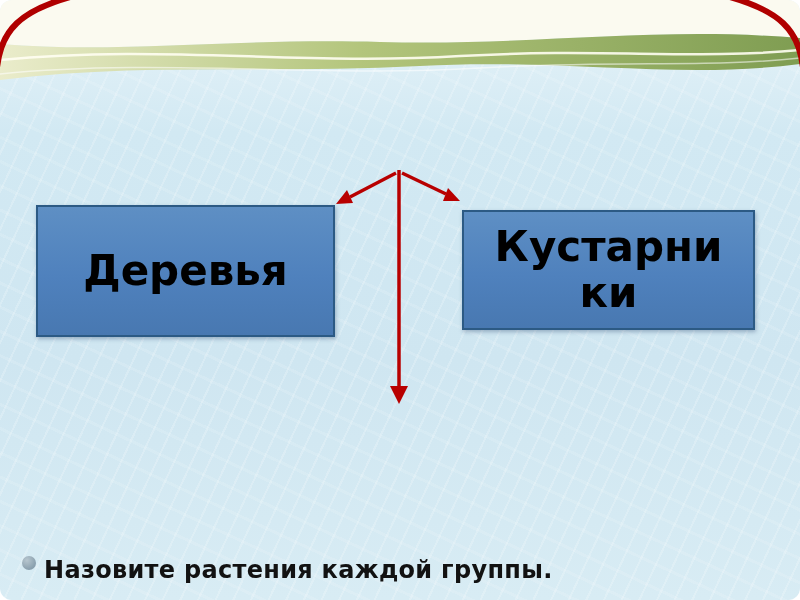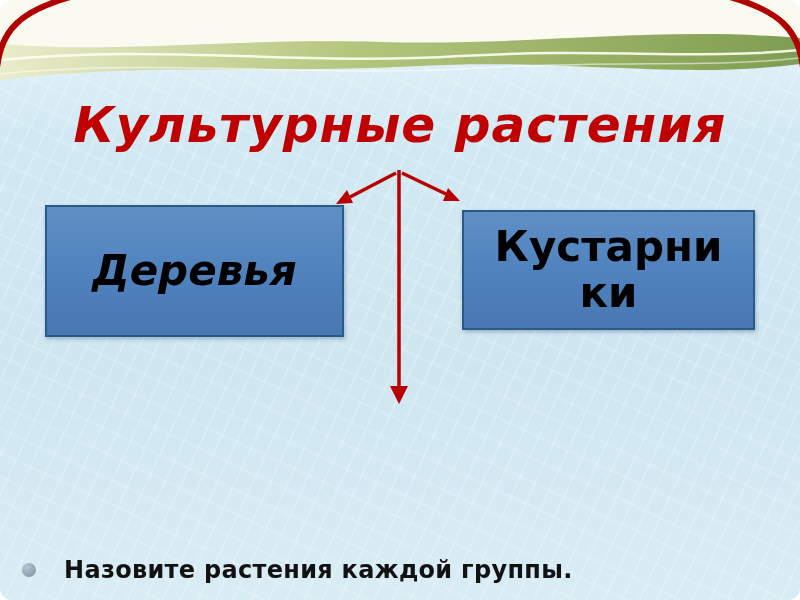--- a/index.html
+++ b/index.html
@@ -25,26 +25,26 @@
   .arrows{position:absolute;left:0;top:0;width:800px;height:600px;pointer-events:none;}
   .box{
     position:absolute;
     display:flex;align-items:center;justify-content:center;
     background:linear-gradient(180deg,#5e8fc4 0%, #4f81bd 55%, #4878b1 100%);
     border:2px solid #2c5a84;
     box-shadow:1px 2px 4px rgba(40,70,110,.35);
     color:#000;font-weight:bold;font-size:42px;line-height:1.1;
     text-align:center;
   }
-  .box-trees{left:45px;top:205px;width:295px;height:128px;font-style:italic;}
+  .box-trees{left:36px;top:205px;width:295px;height:128px;}
   .box-shrubs{left:462px;top:210px;width:293px;height:120px;padding:12px 20px;box-sizing:border-box;word-break:break-all;}
   .box-grass{left:252px;top:405px;width:291px;height:120px;}
   .footer{
     position:absolute;left:22px;bottom:16px;right:10px;
-    display:flex;align-items:center;gap:28px;
+    display:flex;align-items:flex-start;gap:8px;
   }
   .bullet-dot{
     width:14px;height:14px;border-radius:50%;
     background:radial-gradient(circle at 35% 30%, #b7c6cf, #8aa0ae 70%);
     flex:0 0 auto;
   }
   .bullet-text{
     font-size:24px;font-weight:bold;color:#121212;letter-spacing:.3px;
   }
 </style>
@@ -66,21 +66,20 @@
 
     <path d="M0,44 C120,54 230,38 380,42 C540,46 650,26 800,38 L800,64 C680,80 560,58 420,66 C280,74 140,62 0,80 Z" fill="url(#bandGrad)"></path>
 
     <path d="M0,60 C160,44 300,66 460,56 C600,48 700,60 800,50" fill="none" stroke="#fffef2" stroke-width="2.5" opacity="0.9"></path>
     <path d="M0,74 C160,58 320,78 480,68 C620,60 710,68 800,58" fill="none" stroke="#ffffff" stroke-width="1.5" opacity="0.55"></path>
 
     <path d="M-4,80 C-2,30 18,8 90,-8" fill="none" stroke="#b00000" stroke-width="6"></path>
     <path d="M804,80 C802,30 782,8 710,-8" fill="none" stroke="#b00000" stroke-width="6"></path>
   </svg>
 
-  <div class="title">Культурные растения</div>
 
   <svg class="arrows" viewBox="0 0 800 600" aria-hidden="true">
     <g stroke="#b80000" fill="#b80000">
 
       <line x1="399" y1="170" x2="399" y2="388" stroke-width="3.5"></line>
       <polygon points="390,386 408,386 399,404" stroke="none"></polygon>
 
       <line x1="396" y1="173" x2="350" y2="197" stroke-width="3.5"></line>
       <polygon points="336,204 347,190 353,203" stroke="none"></polygon>
 

